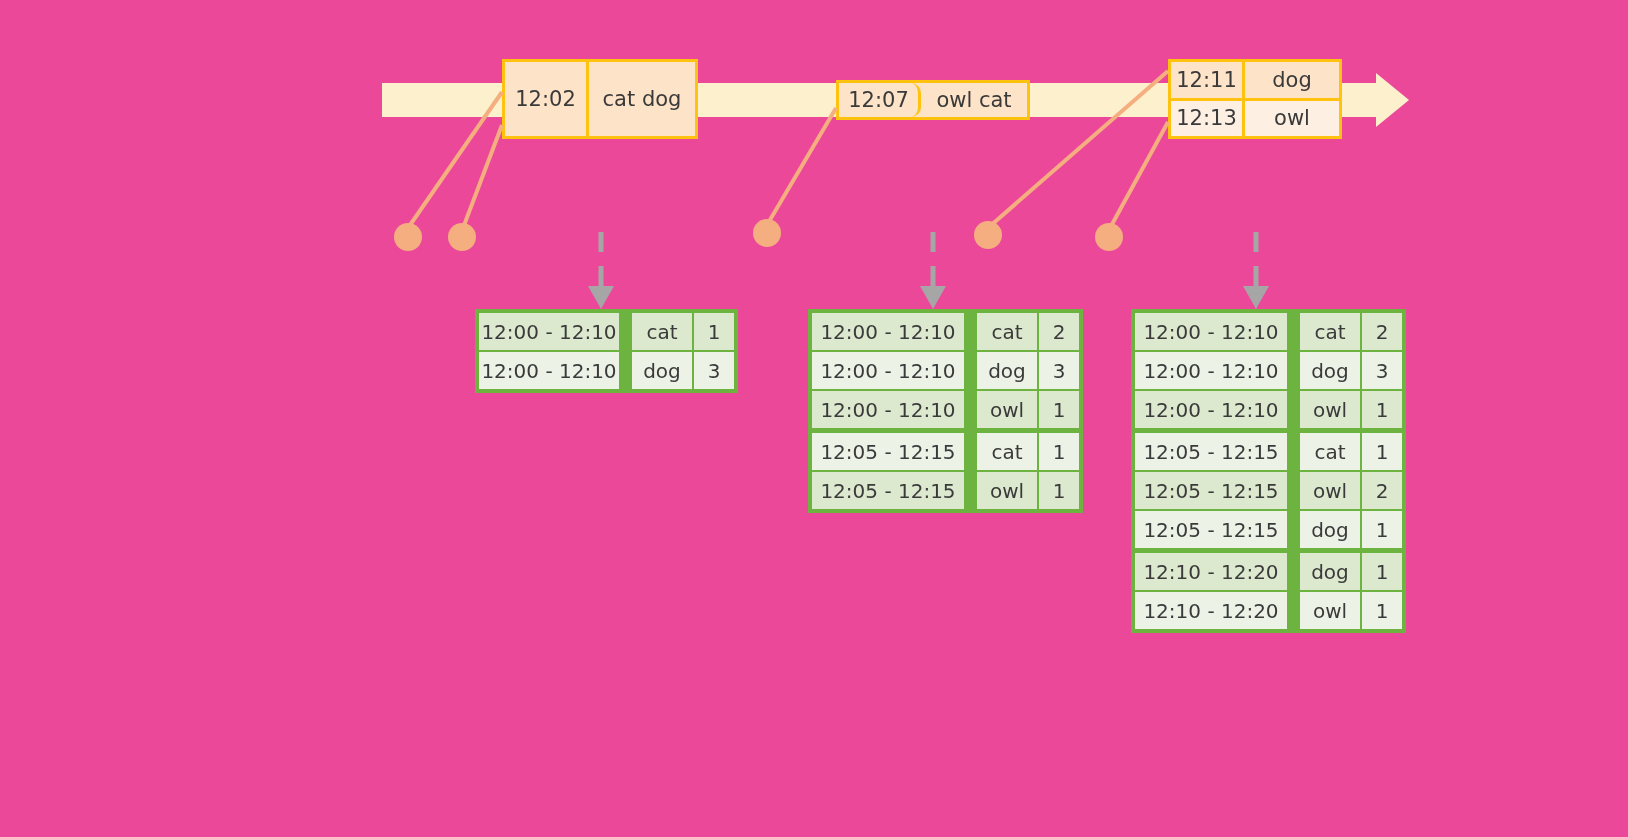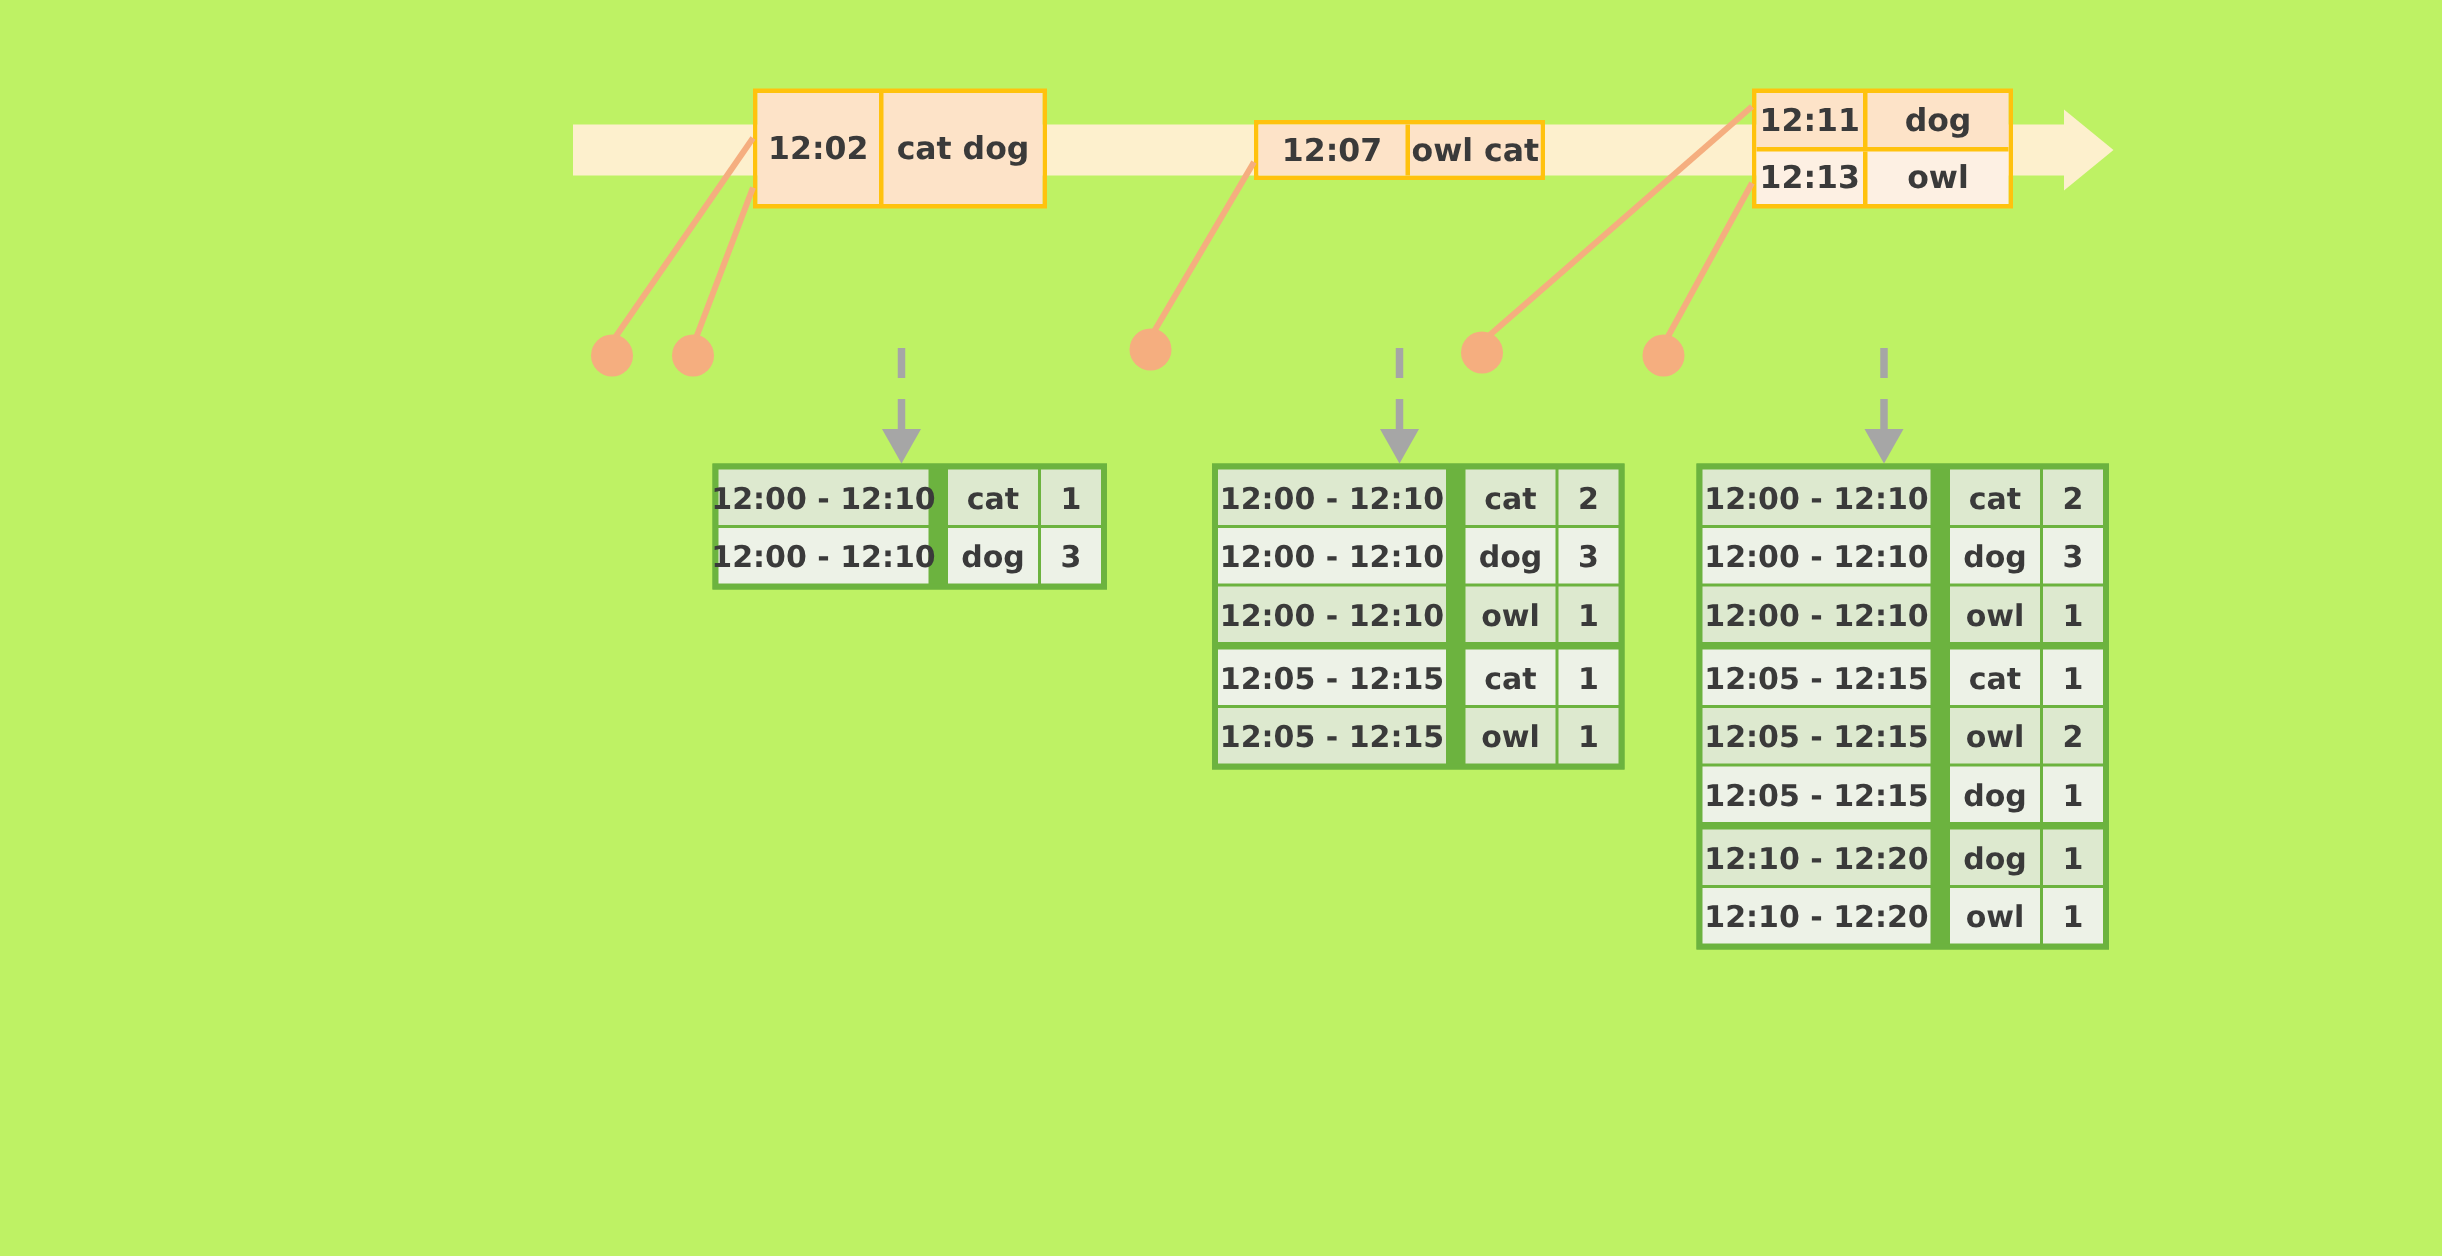--- a/index.html
+++ b/index.html
@@ -12,22 +12,21 @@
     height: 837px;
     position: relative;
     overflow: hidden;
     font-family: "DejaVu Sans", sans-serif;
   }
   #stage {
     position: absolute;
     left: 0; top: 0;
     width: 1628px;
     height: 837px;
-    background: #bef264;
-    font-weight: bold;
+    background: #ec4899;
   }
   
   .timeline-bar {
     position: absolute;
     background: #fdf0cd;
   }
   .timeline-arrowhead {
     position: absolute;
     width: 0; height: 0;
     border-top: 27px solid transparent;
@@ -140,21 +139,21 @@
 
   <div class="event-box" style="left:502px; top:59px; width:196px; height:80px;">
     <div class="event-row shade-a">
       <span class="event-time" style="width:84px;">12:02</span>
       <span class="event-words">cat dog</span>
     </div>
   </div>
 
   <div class="event-box" style="left:836px; top:80px; width:194px; height:40px;">
     <div class="event-row shade-a">
-      <span class="event-time" style="width:101px;">12:07</span>
+      <span class="event-time" style="width:82px;border-radius:10px;">12:07</span>
       <span class="event-words">owl cat</span>
     </div>
   </div>
 
   <div class="event-box" style="left:1168px; top:59px; width:174px; height:80px;">
     <div class="event-row shade-a">
       <span class="event-time" style="width:74px;">12:11</span>
       <span class="event-words">dog</span>
     </div>
     <div class="event-row shade-b">

